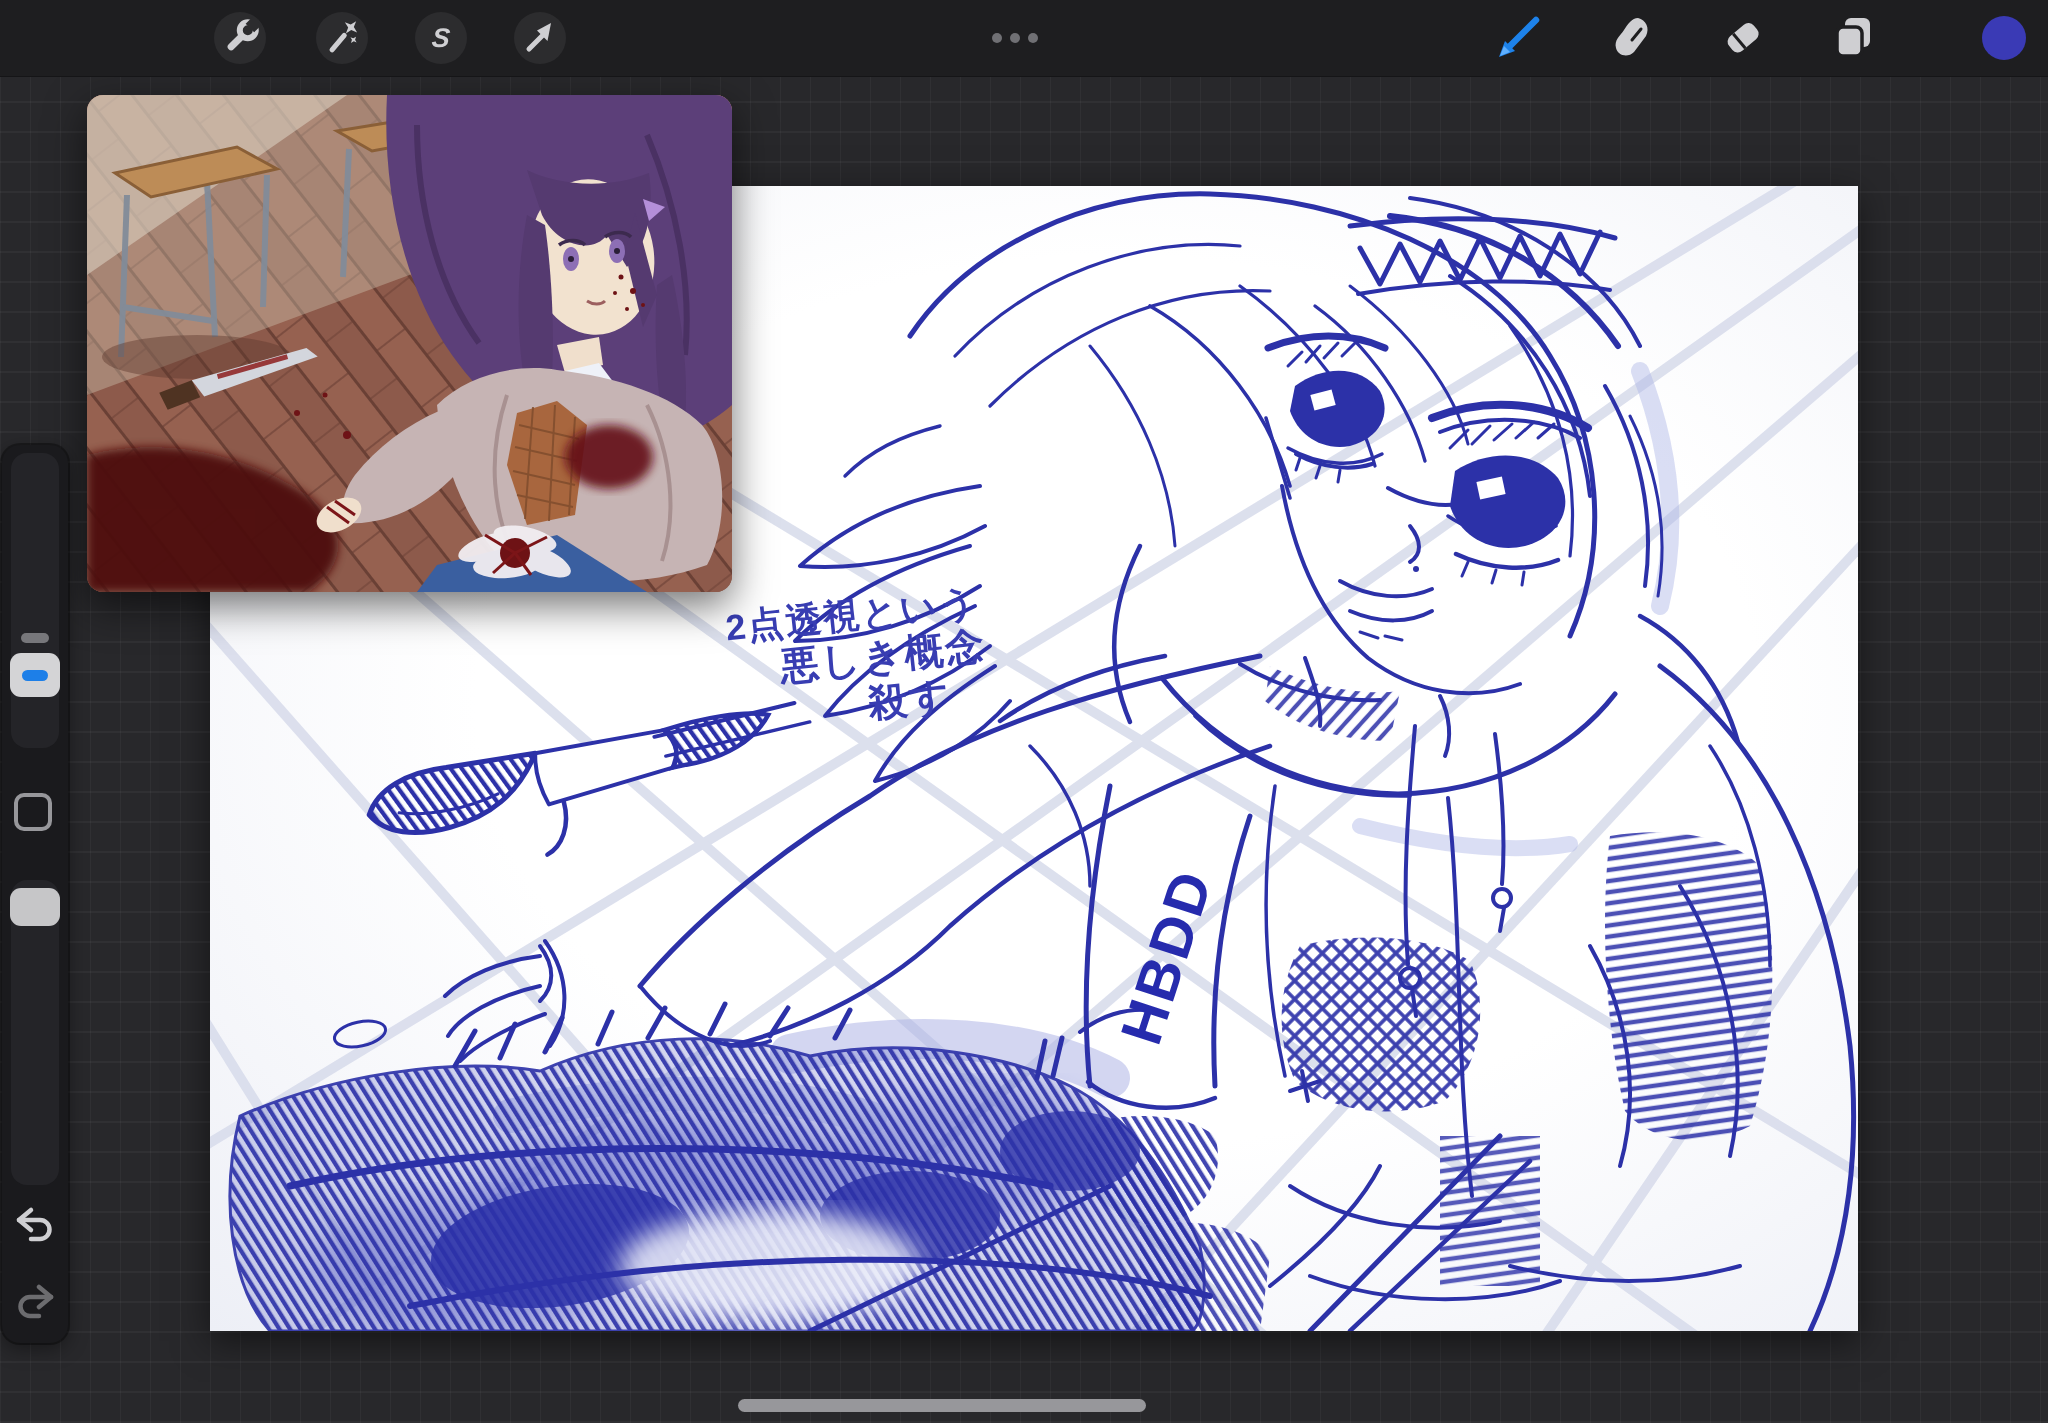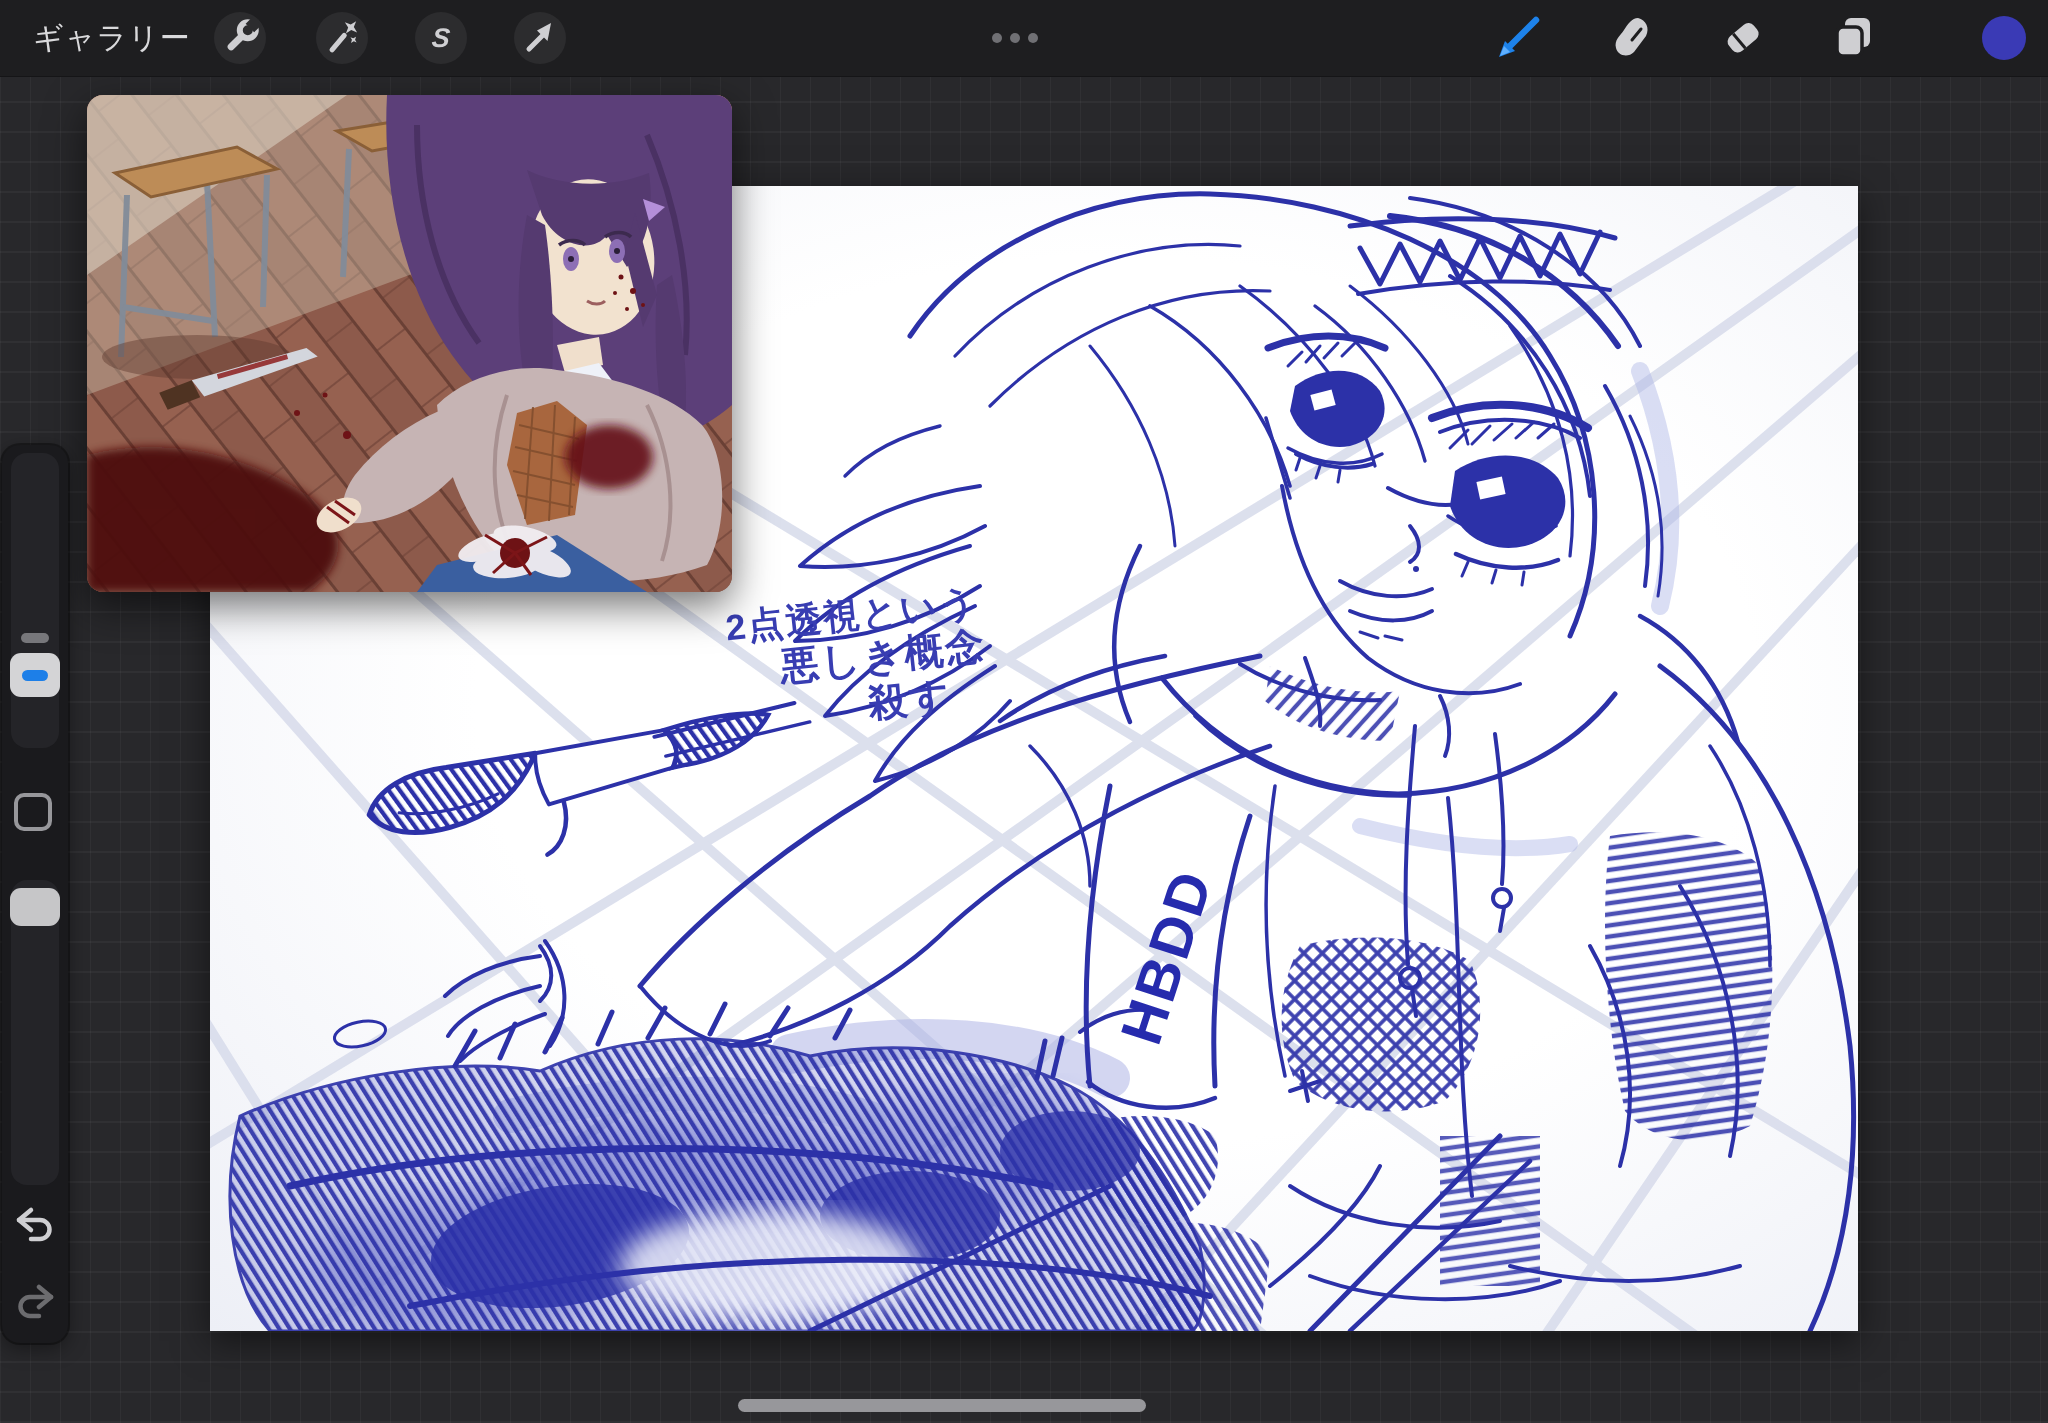--- a/index.html
+++ b/index.html
@@ -444,23 +444,20 @@
           <line x1="428" y1="458" x2="460" y2="442"></line>
         <line x1="428" y1="458" x2="444" y2="480"></line>
           <line x1="428" y1="458" x2="406" y2="478"></line>
       </g>
     </g>
     <rect width="645" height="497" fill="none"></rect>
   </svg>
 </div>
 
 <div class="topbar">
-  <div class="gallery-btn">
-    <span>ギャラリー</span>
-  </div>
 
   <div class="circ-btn" style="left:214px">
     <svg width="52" height="52" viewBox="0 0 52 52">
       <g transform="rotate(45 26 26)">
         <circle cx="26" cy="15" r="8" fill="none" stroke="#cfcfd2" stroke-width="6"></circle>
         <rect x="20" y="2" width="12" height="10" fill="#2c2c2e"></rect>
         <rect x="22.5" y="21" width="7" height="21" rx="3.5" fill="#cfcfd2"></rect>
       </g>
     </svg>
   </div>

